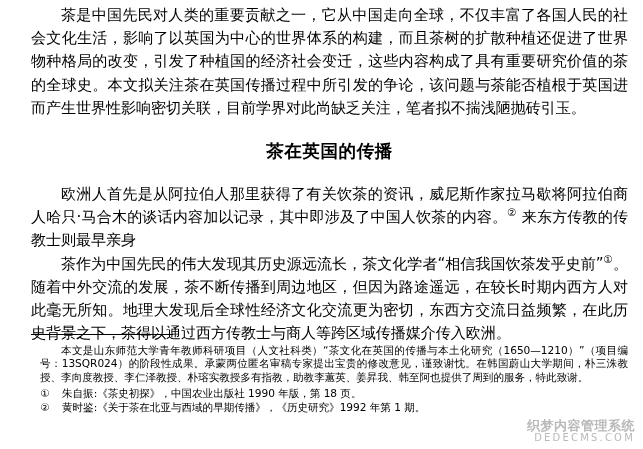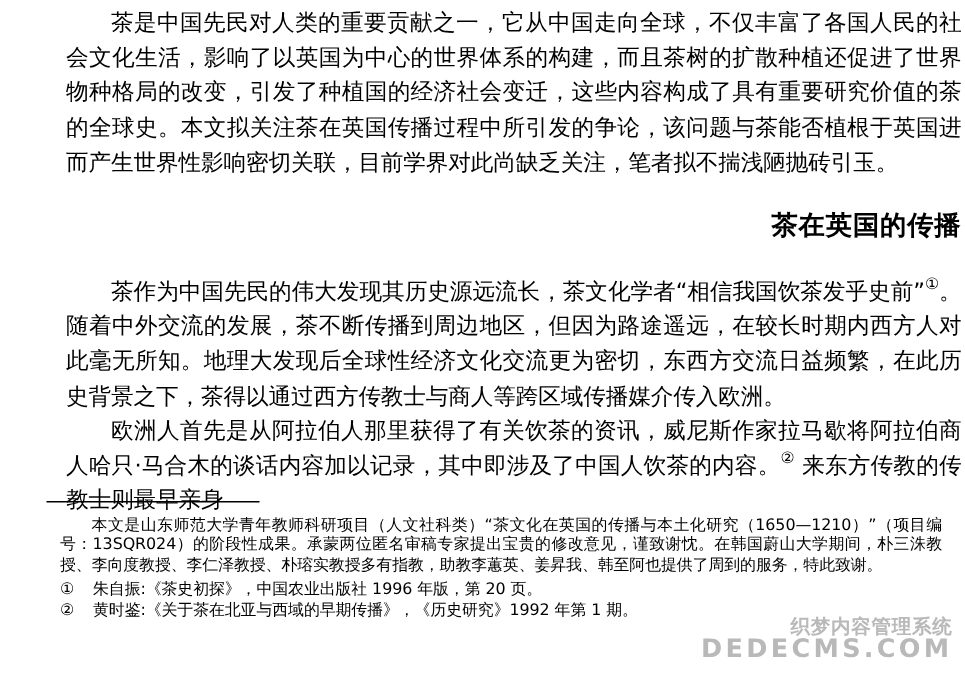--- a/index.html
+++ b/index.html
@@ -16,40 +16,40 @@
     position: relative;
   }
   .page {
     position: absolute;
     left: 0; top: 0;
     width: 643px;
     height: 449px;
   }
   .body-text {
     position: absolute;
-    left: 44px;
+    left: 31px;
     top: 4px;
     width: 597px;
   }
   p.para {
     margin: 0;
     font-size: 15.1px;
     line-height: 23.2px;
     text-align: justify;
     text-justify: inter-character;
     text-indent: 30px;
     letter-spacing: -0.1px;
     font-weight: 500;
   }
   h1.section-heading {
     margin: 0;
     font-size: 17.5px;
     line-height: 20px;
     font-weight: bold;
-    text-align: right;
+    text-align: center;
     letter-spacing: 0.6px;
   }
   .spacer-before-heading { height: 21px; }
   .spacer-after-heading  { height: 22px; }
 
   .sup-note {
     font-size: 10.5px;
     vertical-align: super;
     line-height: 0;
   }
@@ -107,58 +107,58 @@
     user-select: none;
     line-height: 1.05;
   }
   .wm-cn {
     font-size: 13px;
     font-weight: bold;
     letter-spacing: 0.5px;
     display: block;
   }
   .wm-en {
-    font-size: 17px;
-    font-weight: bold;
+    font-size: 10px;
+    font-weight: normal;
     letter-spacing: 2.2px;
     display: block;
     margin-left: 20px;
   }
 </style>
 </head>
 <body>
 
 <div class="page">
 
   <div class="body-text">
 
     <p class="para">茶是中国先民对人类的重要贡献之一，它从中国走向全球，不仅丰富了各国人民的社会文化生活，影响了以英国为中心的世界体系的构建，而且茶树的扩散种植还促进了世界物种格局的改变，引发了种植国的经济社会变迁，这些内容构成了具有重要研究价值的茶的全球史。本文拟关注茶在英国传播过程中所引发的争论，该问题与茶能否植根于英国进而产生世界性影响密切关联，目前学界对此尚缺乏关注，笔者拟不揣浅陋抛砖引玉。</p>
 
     <div class="spacer-before-heading"></div>
 
     <h1 class="section-heading">茶在英国的传播</h1>
 
     <div class="spacer-after-heading"></div>
 
+    <p class="para"><span>欧洲人首先是从阿拉伯人那里获得了有关饮茶的资讯，威尼斯作家拉马歇将阿拉伯商人哈只·马合木的谈话内容加以记录，其中即涉及了中国人饮茶的内容。</span><span class="sup-note">②</span><span> 来东方传教的传教士则最早亲身</span></p>
+
     <p class="para"><span>茶作为中国先民的伟大发现其历史源远流长，茶文化学者“相信我国饮茶发乎史前”</span><span class="sup-note">①</span><span>。随着中外交流的发展，茶不断传播到周边地区，但因为路途遥远，在较长时期内西方人对此毫无所知。地理大发现后全球性经济文化交流更为密切，东西方交流日益频繁，在此历史背景之下，茶得以通过西方传教士与商人等跨区域传播媒介传入欧洲。</span></p>
-
-    <p class="para"><span>欧洲人首先是从阿拉伯人那里获得了有关饮茶的资讯，威尼斯作家拉马歇将阿拉伯商人哈只·马合木的谈话内容加以记录，其中即涉及了中国人饮茶的内容。</span><span class="sup-note">②</span><span> 来东方传教的传教士则最早亲身</span></p>
 
   </div>
 
   <div class="footnote-block">
 
     <div class="footnote-rule"></div>
 
     <p class="fn-fund">本文是山东师范大学青年教师科研项目（人文社科类）“茶文化在英国的传播与本土化研究（1650—1210）”（项目编号：13SQR024）的阶段性成果。承蒙两位匿名审稿专家提出宝贵的修改意见，谨致谢忱。在韩国蔚山大学期间，朴三洙教授、李向度教授、李仁泽教授、朴瑢实教授多有指教，助教李蕙英、姜昇我、韩至阿也提供了周到的服务，特此致谢。</p>
 
     <ul class="fn-list">
       <li class="fn-item">
         <span class="fn-marker">①</span>
-        <span class="fn-body">朱自振:《茶史初探》，中国农业出版社 1996 年版，第 20 页。</span>
+        <span class="fn-body">朱自振:《茶史初探》，中国农业出版社 1990 年版，第 18 页。</span>
       </li>
       <li class="fn-item">
         <span class="fn-marker">②</span>
         <span class="fn-body">黄时鉴:《关于茶在北亚与西域的早期传播》，《历史研究》1992 年第 1 期。</span>
       </li>
     </ul>
 
   </div>
 
   <div class="watermark">

